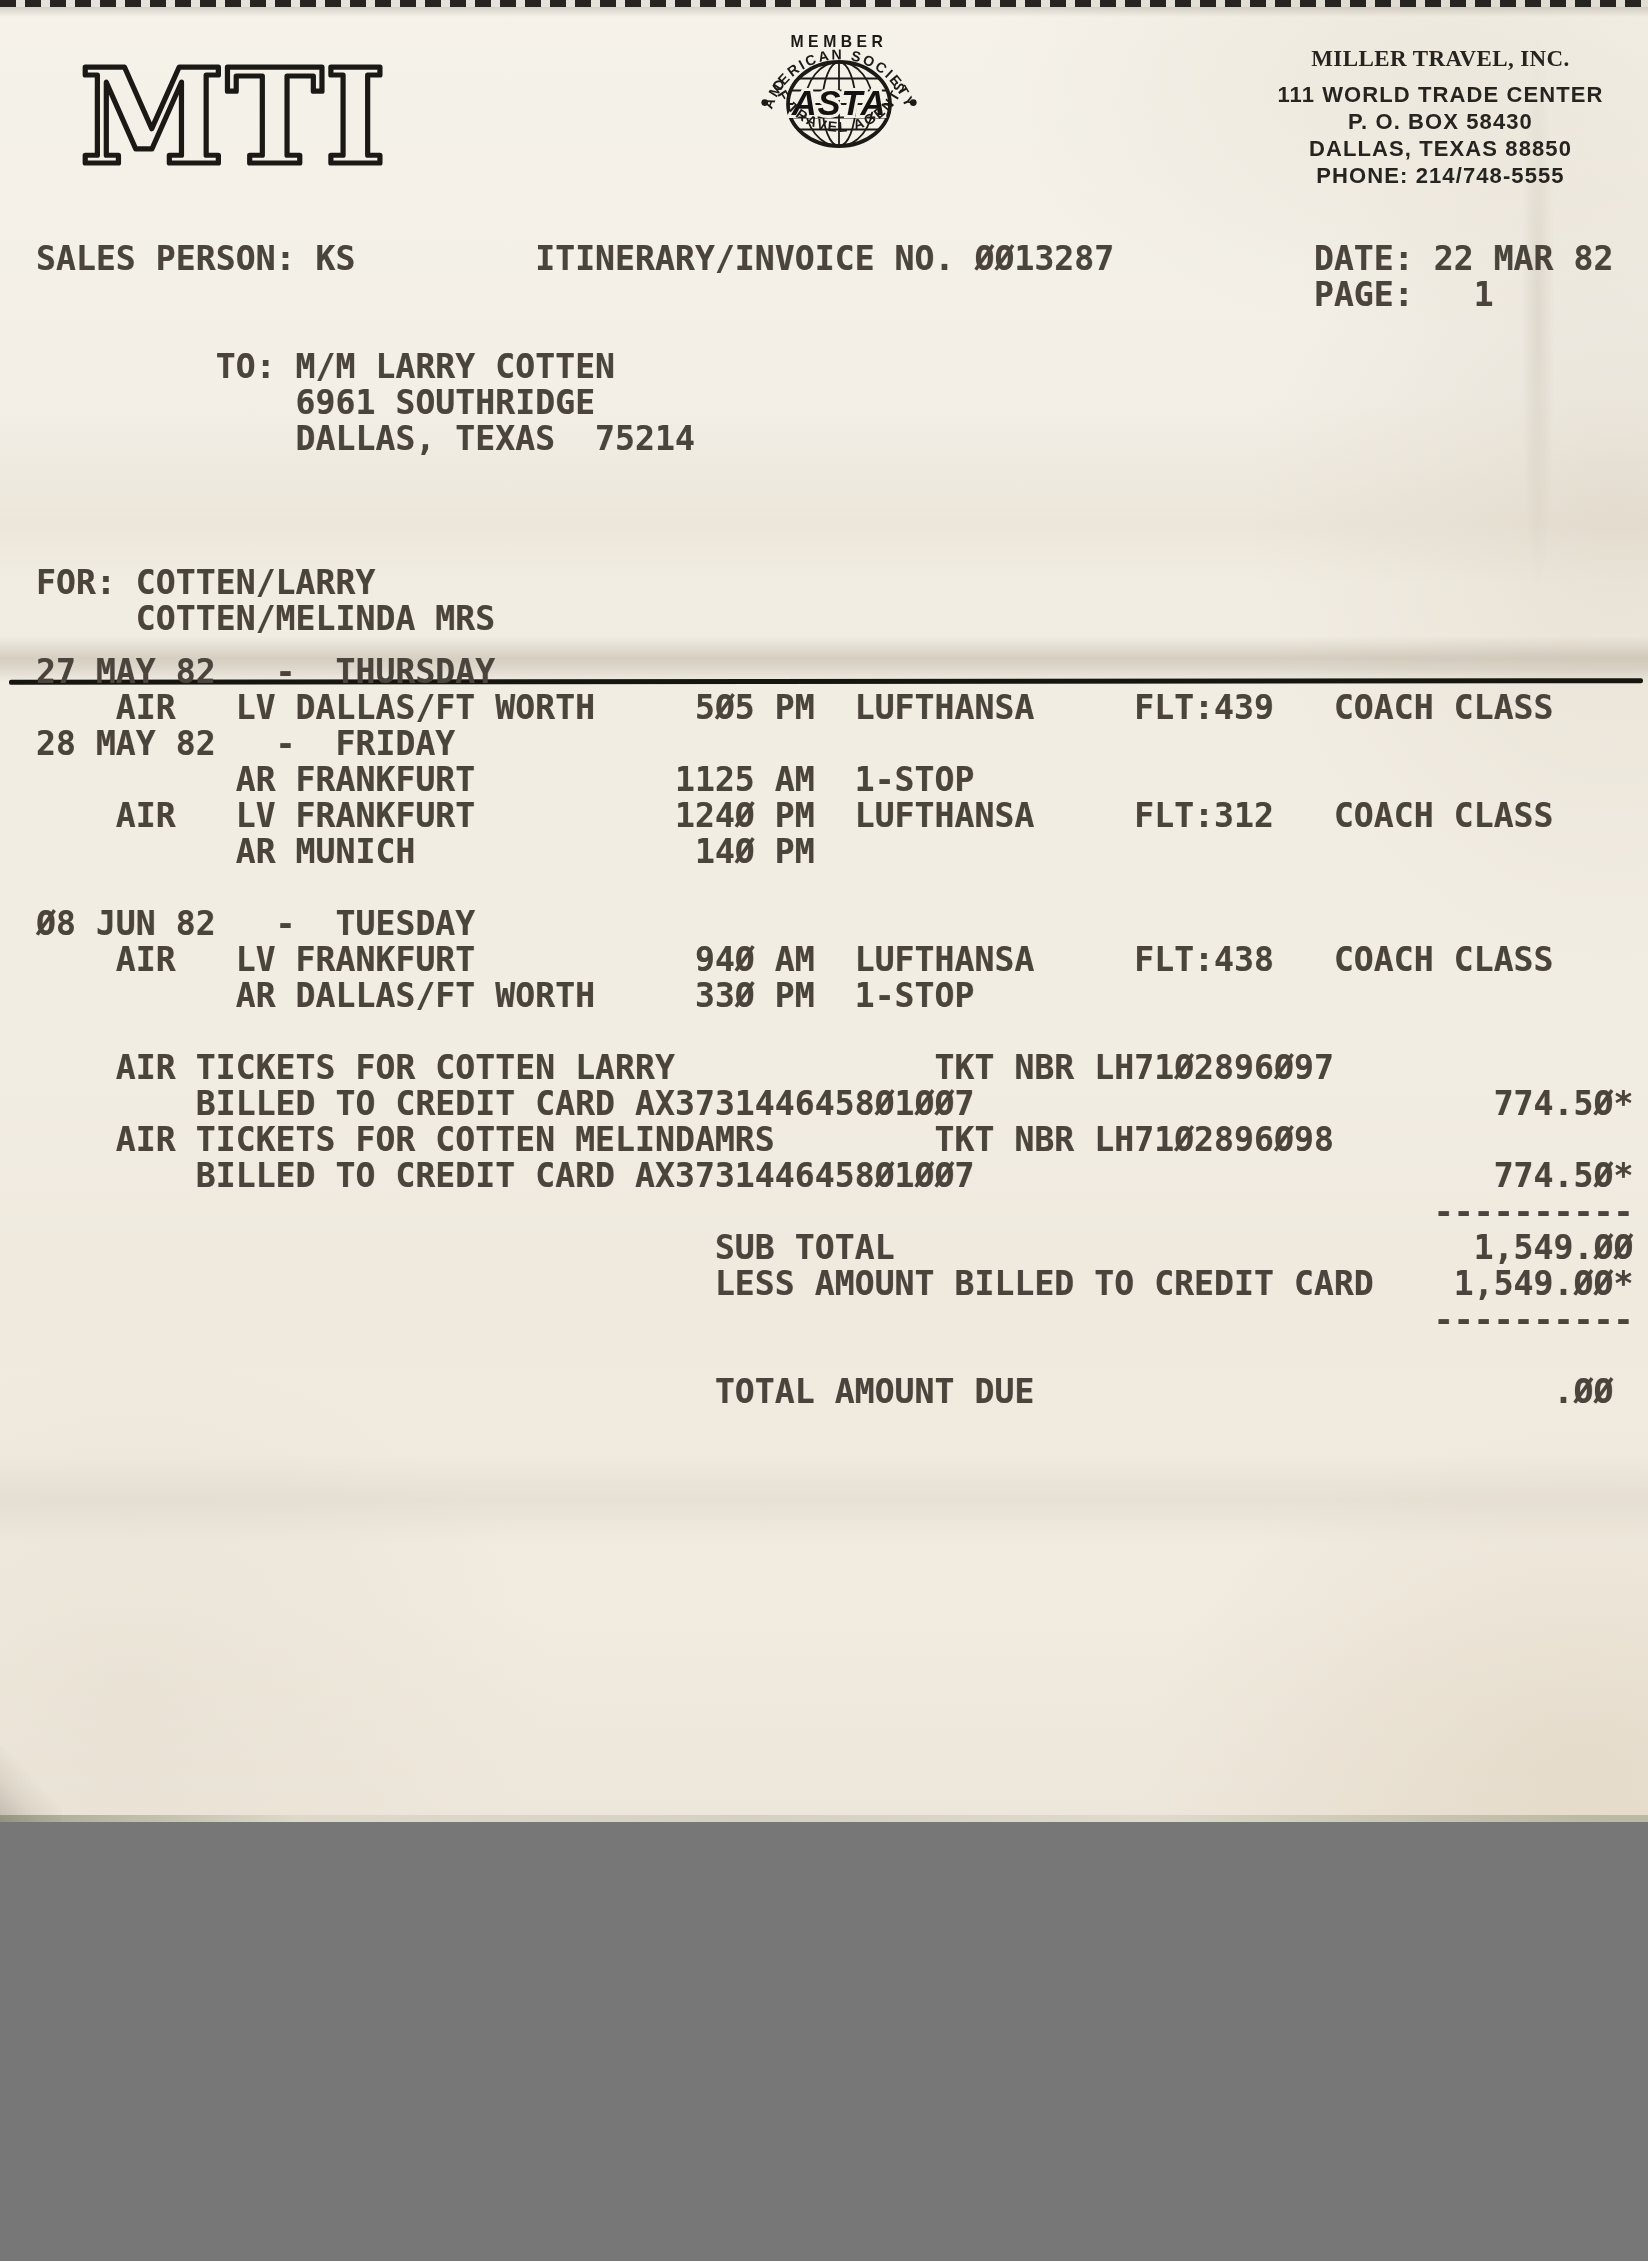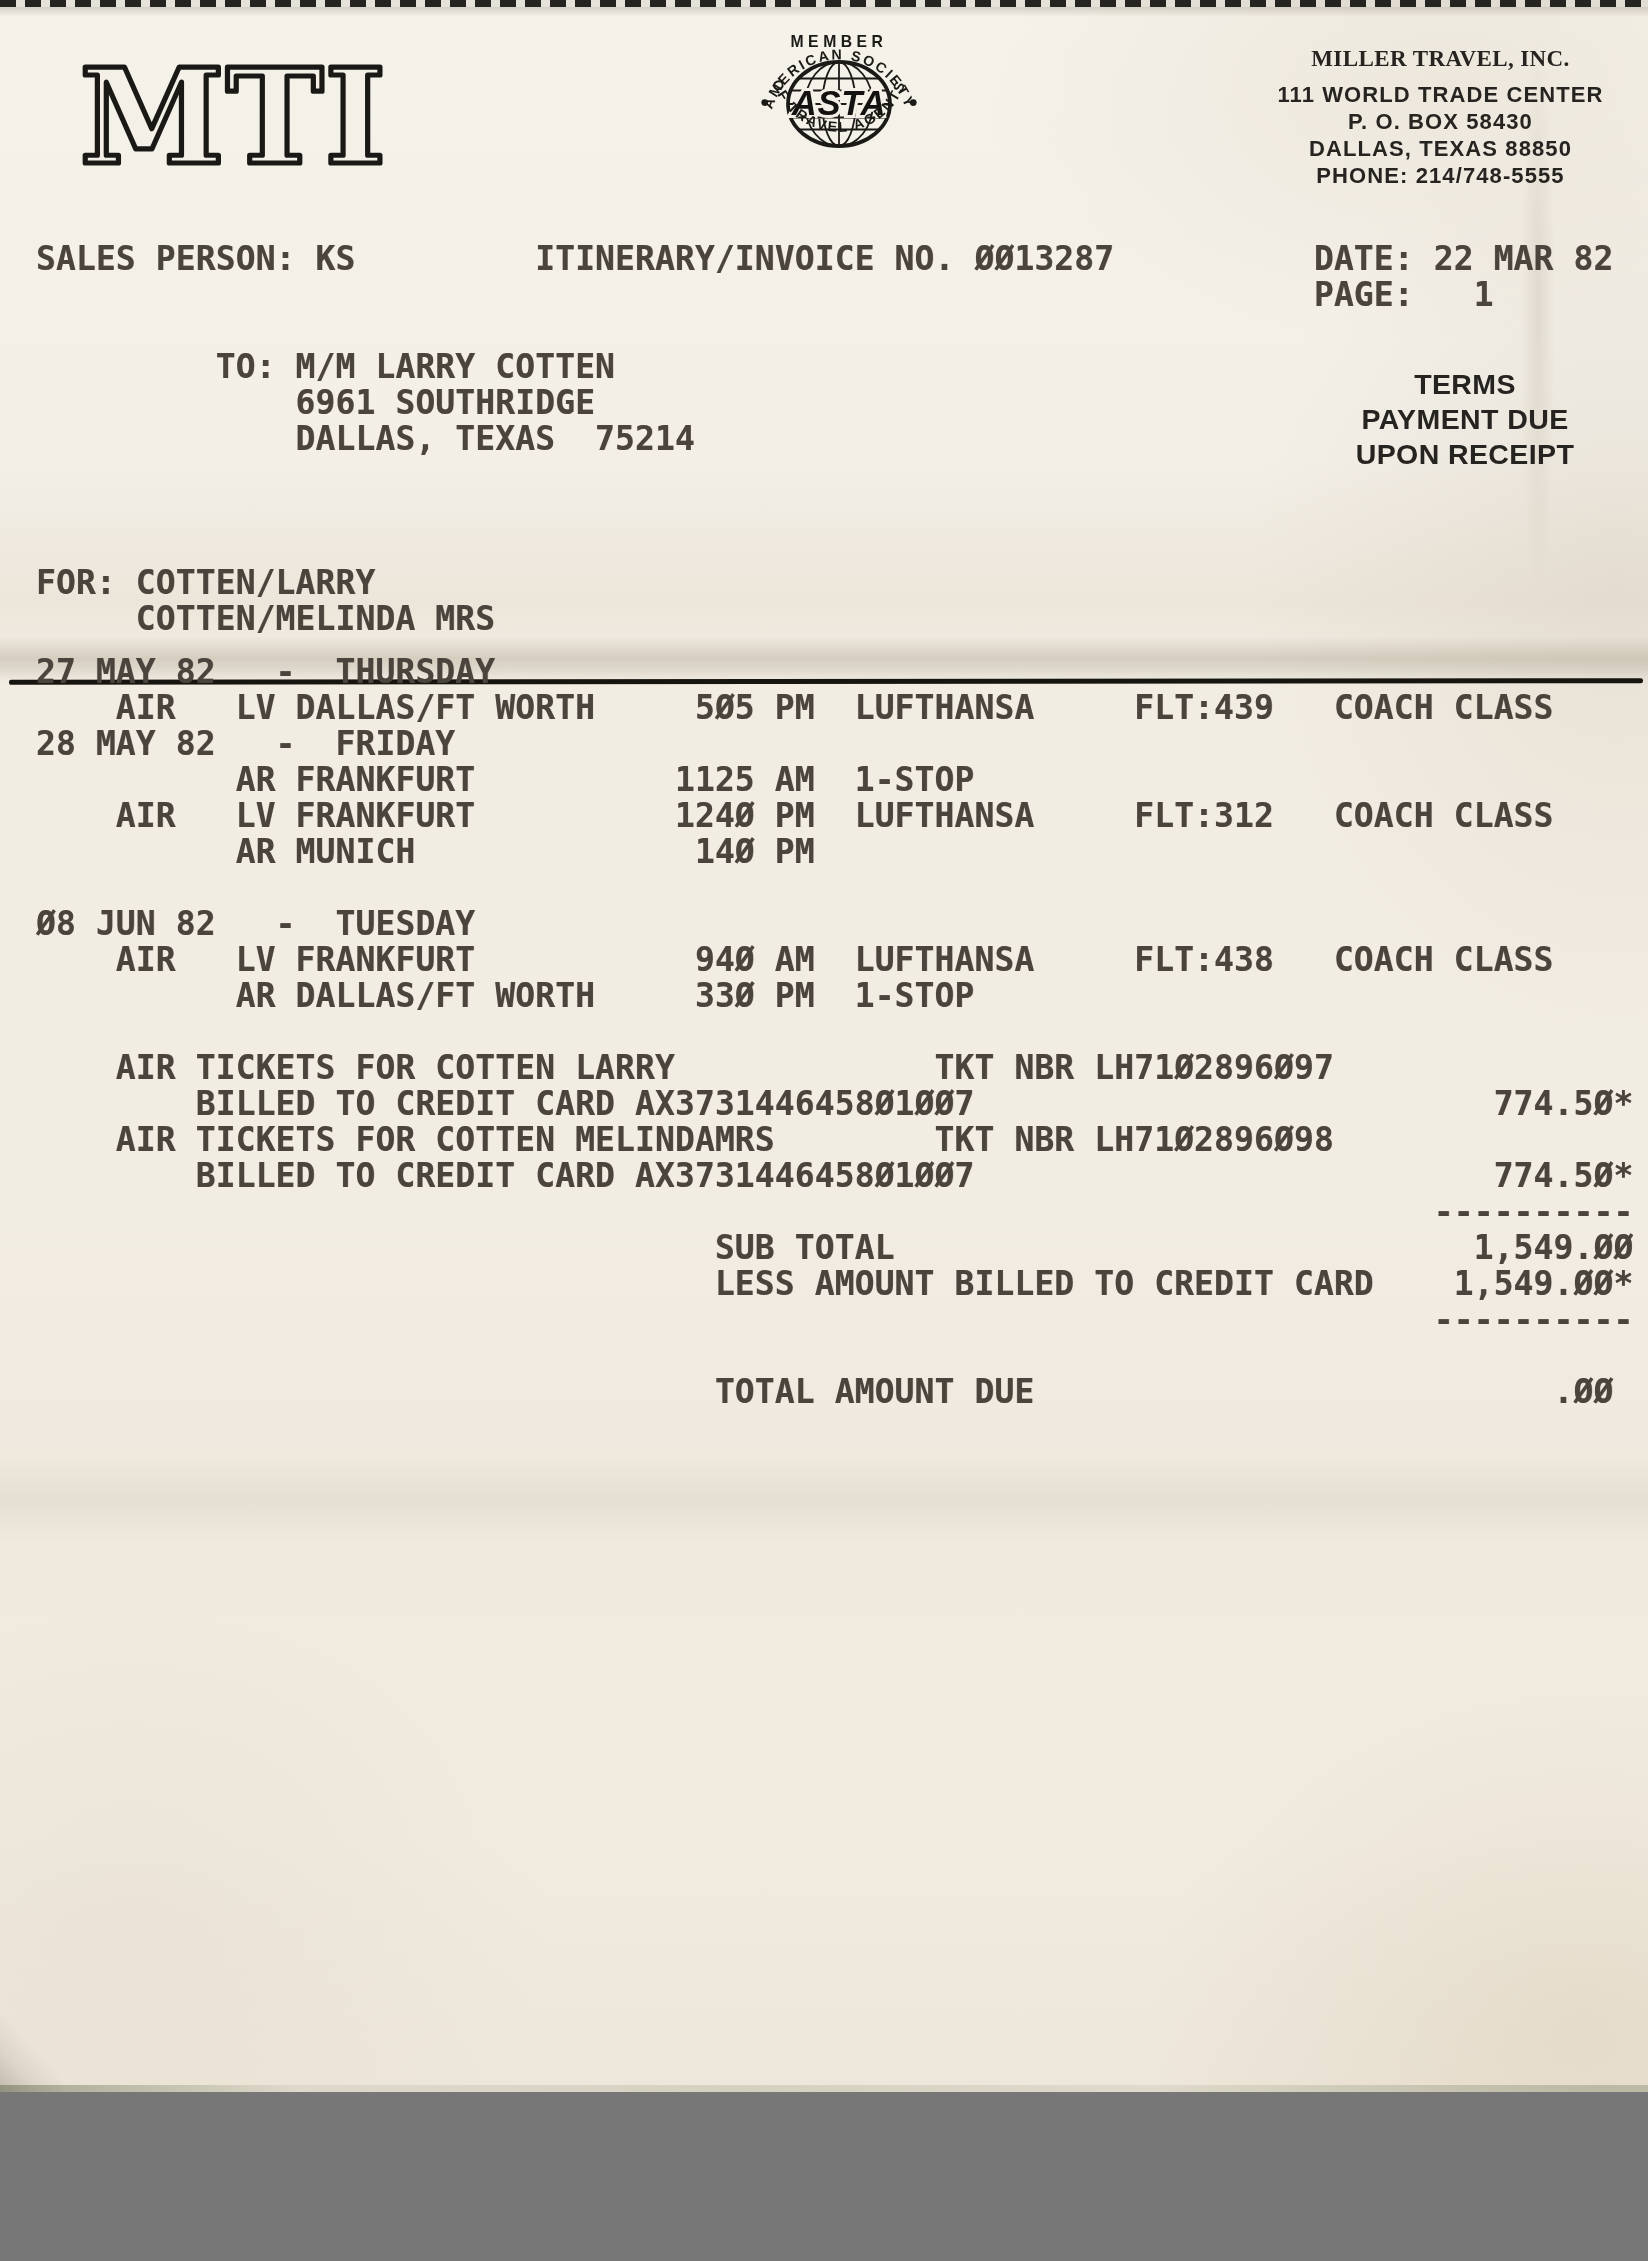--- a/index.html
+++ b/index.html
@@ -1,18 +1,18 @@
 <!DOCTYPE html>
 <html style="font-size:12px"><head>
 <meta charset="utf-8">
 <style>
   html,body{margin:0;padding:0;background:#777;}
   .page{
     position:relative;
-    width:1649px;height:2092px;
+    width:1649px;height:1822px;
     margin:0 auto;
     overflow:hidden;
     background:
       radial-gradient(675px 375px at 88% 4%, rgba(205,190,165,0.20), rgba(205,190,165,0) 70%),
       radial-gradient(525px 675px at 98% 28%, rgba(170,155,130,0.14), rgba(170,155,130,0) 70%),
       radial-gradient(675px 525px at 96% 97%, rgba(205,188,158,0.28), rgba(205,188,158,0) 65%),
       radial-gradient(600px 450px at 8% 92%, rgba(200,188,165,0.15), rgba(200,188,165,0) 70%),
       linear-gradient(180deg,#f5f2ea 0%,#f3efe7 22%,#ece6da 28.8%,#f2ede3 32%,#f2ede3 58%,#efe9de 70%,#f1ebe0 88%,#ede6da 100%);
   }
   
@@ -121,25 +121,20 @@
   </svg>
 
   <div class="company">
     <div class="name">MILLER TRAVEL, INC.</div>
     <div class="line">111 WORLD TRADE CENTER</div>
     <div class="line">P. O. BOX 58430</div>
     <div class="line">DALLAS, TEXAS 88850</div>
     <div class="line">PHONE: 214/748-5555</div>
   </div>
 
-  <div class="terms">
-    <div>TERMS</div>
-    <div>PAYMENT DUE</div>
-    <div>UPON RECEIPT</div>
-  </div>
 
   <div class="typed typed-header">SALES PERSON: KS         ITINERARY/INVOICE NO. ØØ13287          DATE: 22 MAR 82
                                                                 PAGE:   1
 
          TO: M/M LARRY COTTEN
              6961 SOUTHRIDGE
              DALLAS, TEXAS  75214
 
 
 

